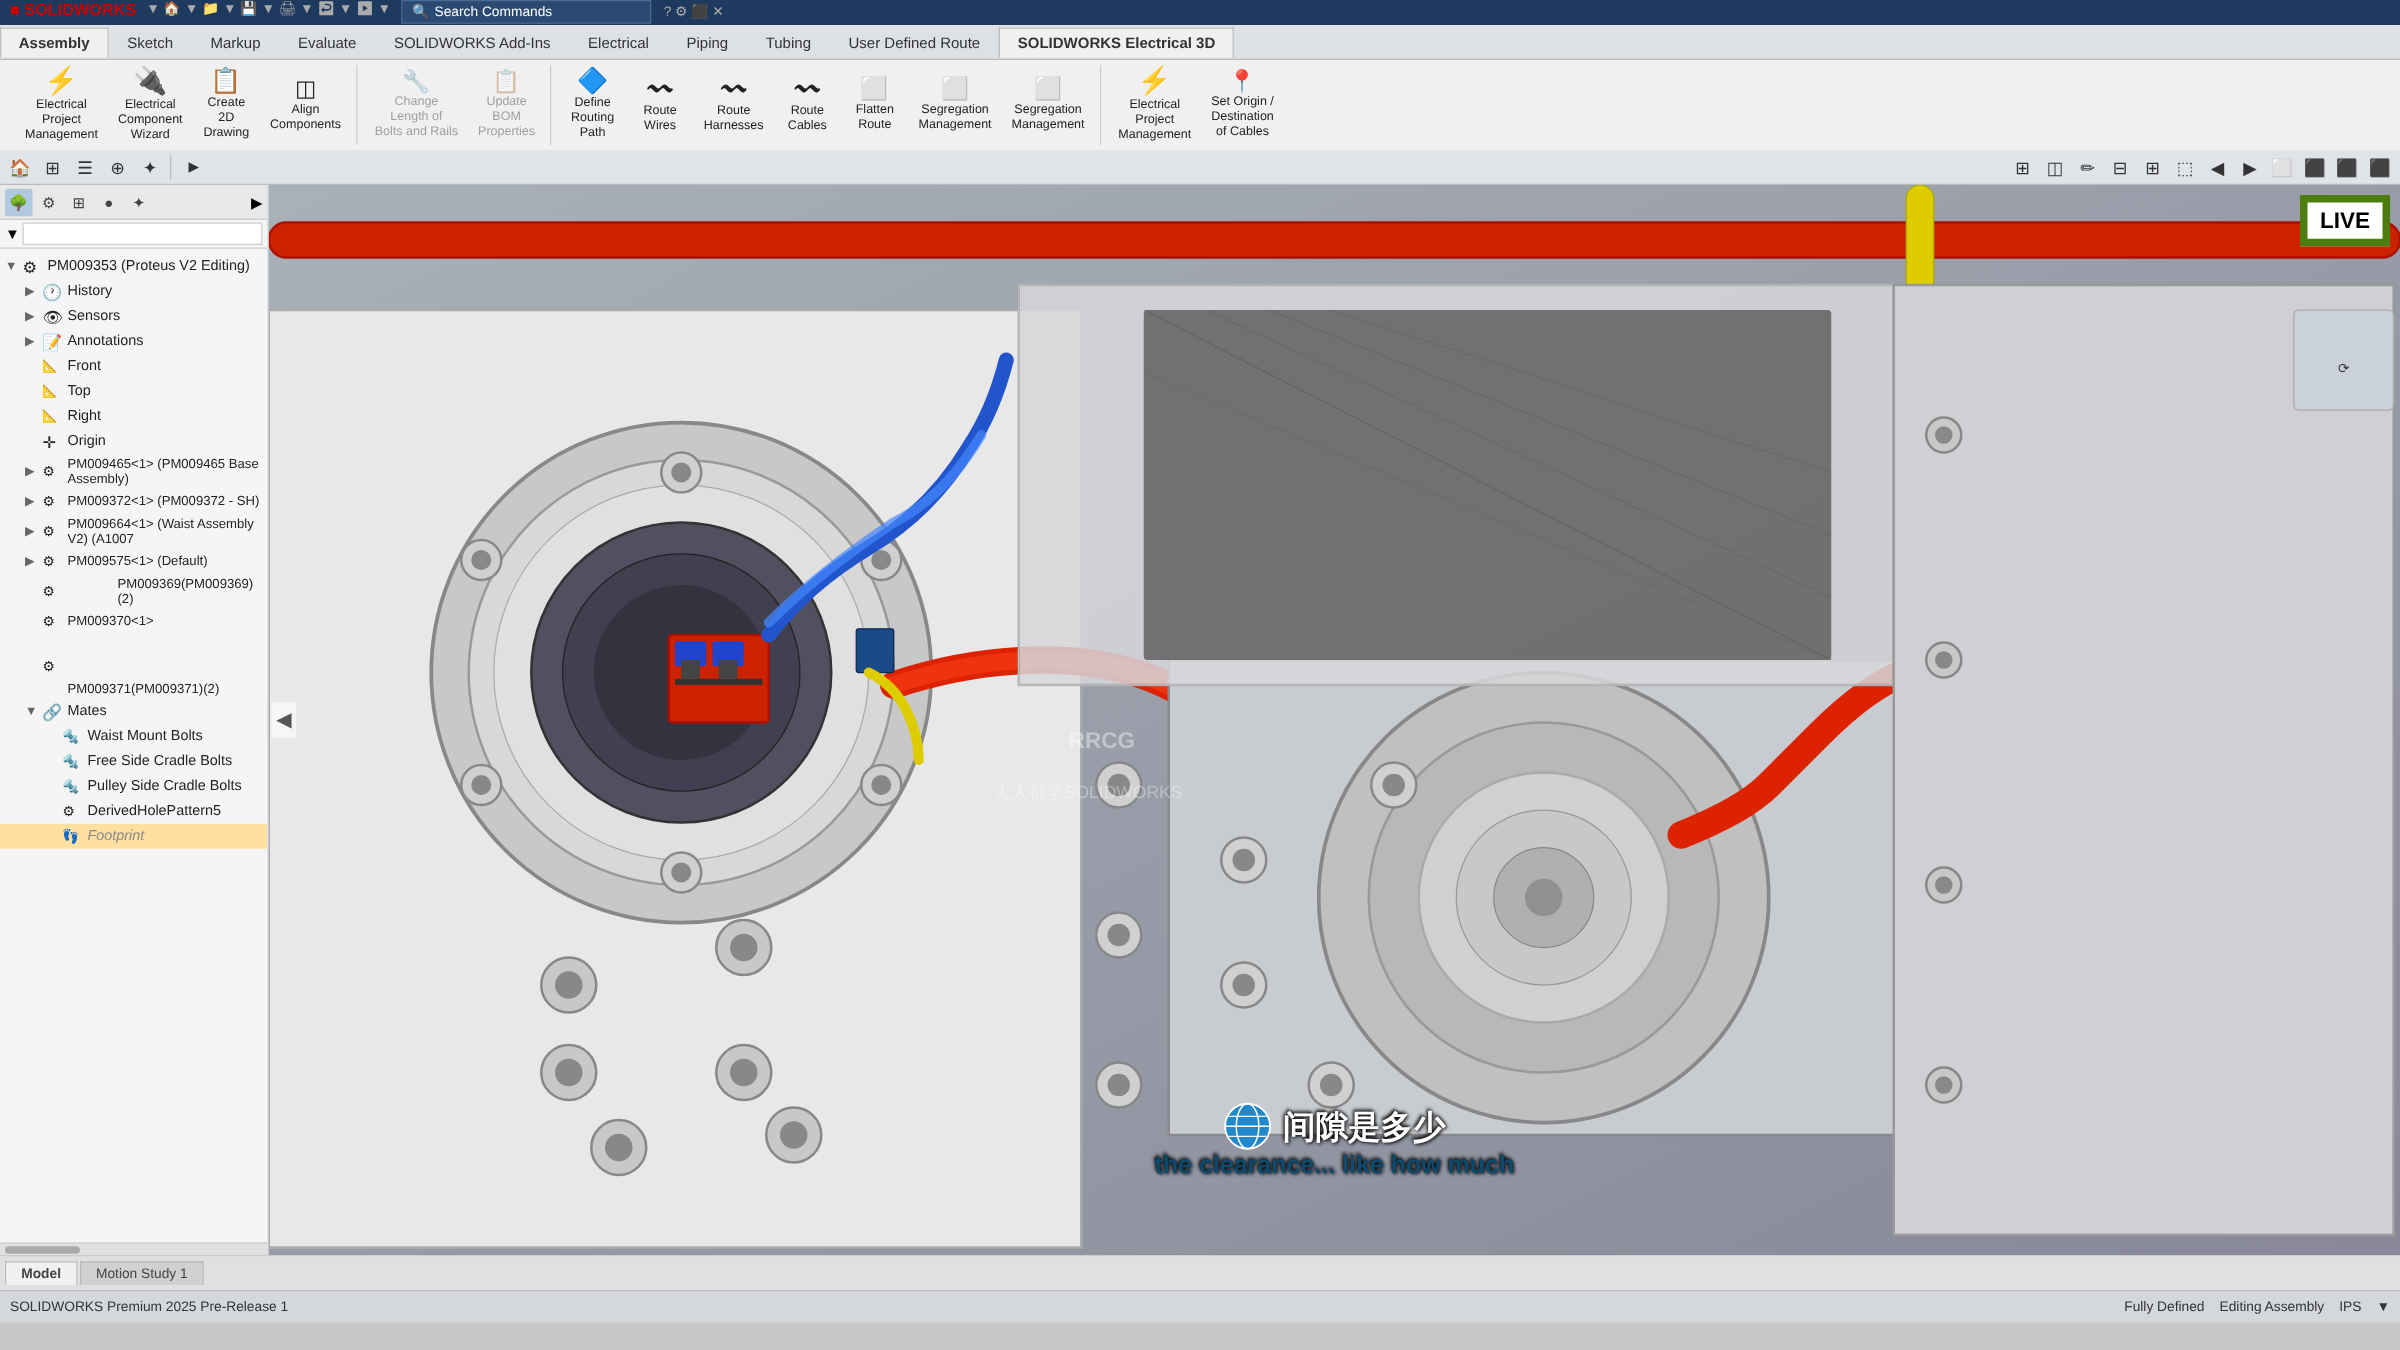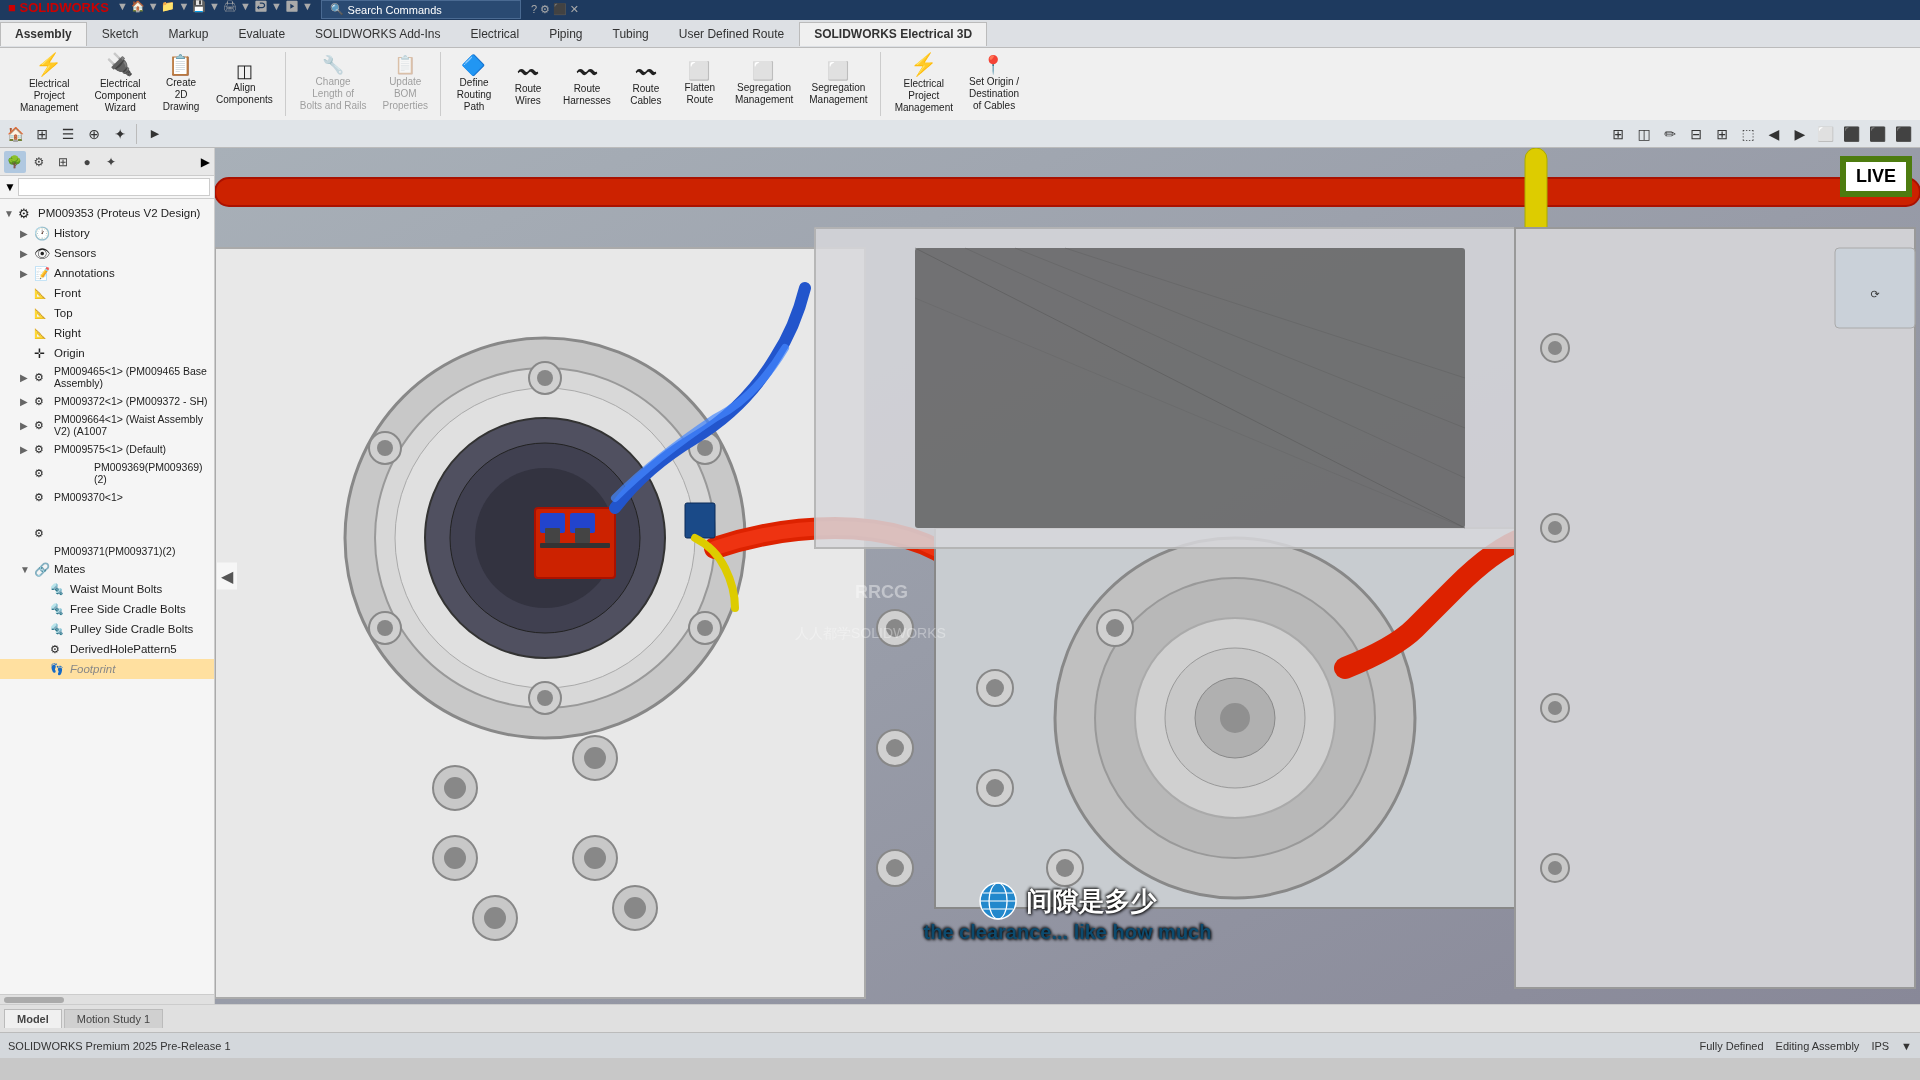--- a/index.html
+++ b/index.html
@@ -407,21 +407,21 @@
     <div style="padding:2px 4px; display:flex; align-items:center; gap:2px; border-bottom:1px solid #ccc;">
       <span style="font-size:12px;">▼</span>
       <div style="flex:1; height:18px; border:1px solid #ccc; background:white; font-size:11px; padding:1px 3px;"></div>
     </div>
 
     <div id="tree-panel">
 
       <div class="tree-item">
         <span class="tree-expand">▼</span>
         <span class="tree-icon">⚙</span>
-        <span class="tree-label">PM009353 (Proteus V2 Design)</span>
+        <span class="tree-label">PM009353 (Proteus V2 Editing)</span>
       </div>
 
       <div class="tree-item">
         <span class="tree-indent"></span>
         <span class="tree-expand">▶</span>
         <span class="tree-icon">🕐</span>
         <span class="tree-label">History</span>
       </div>
 
       <div class="tree-item">

